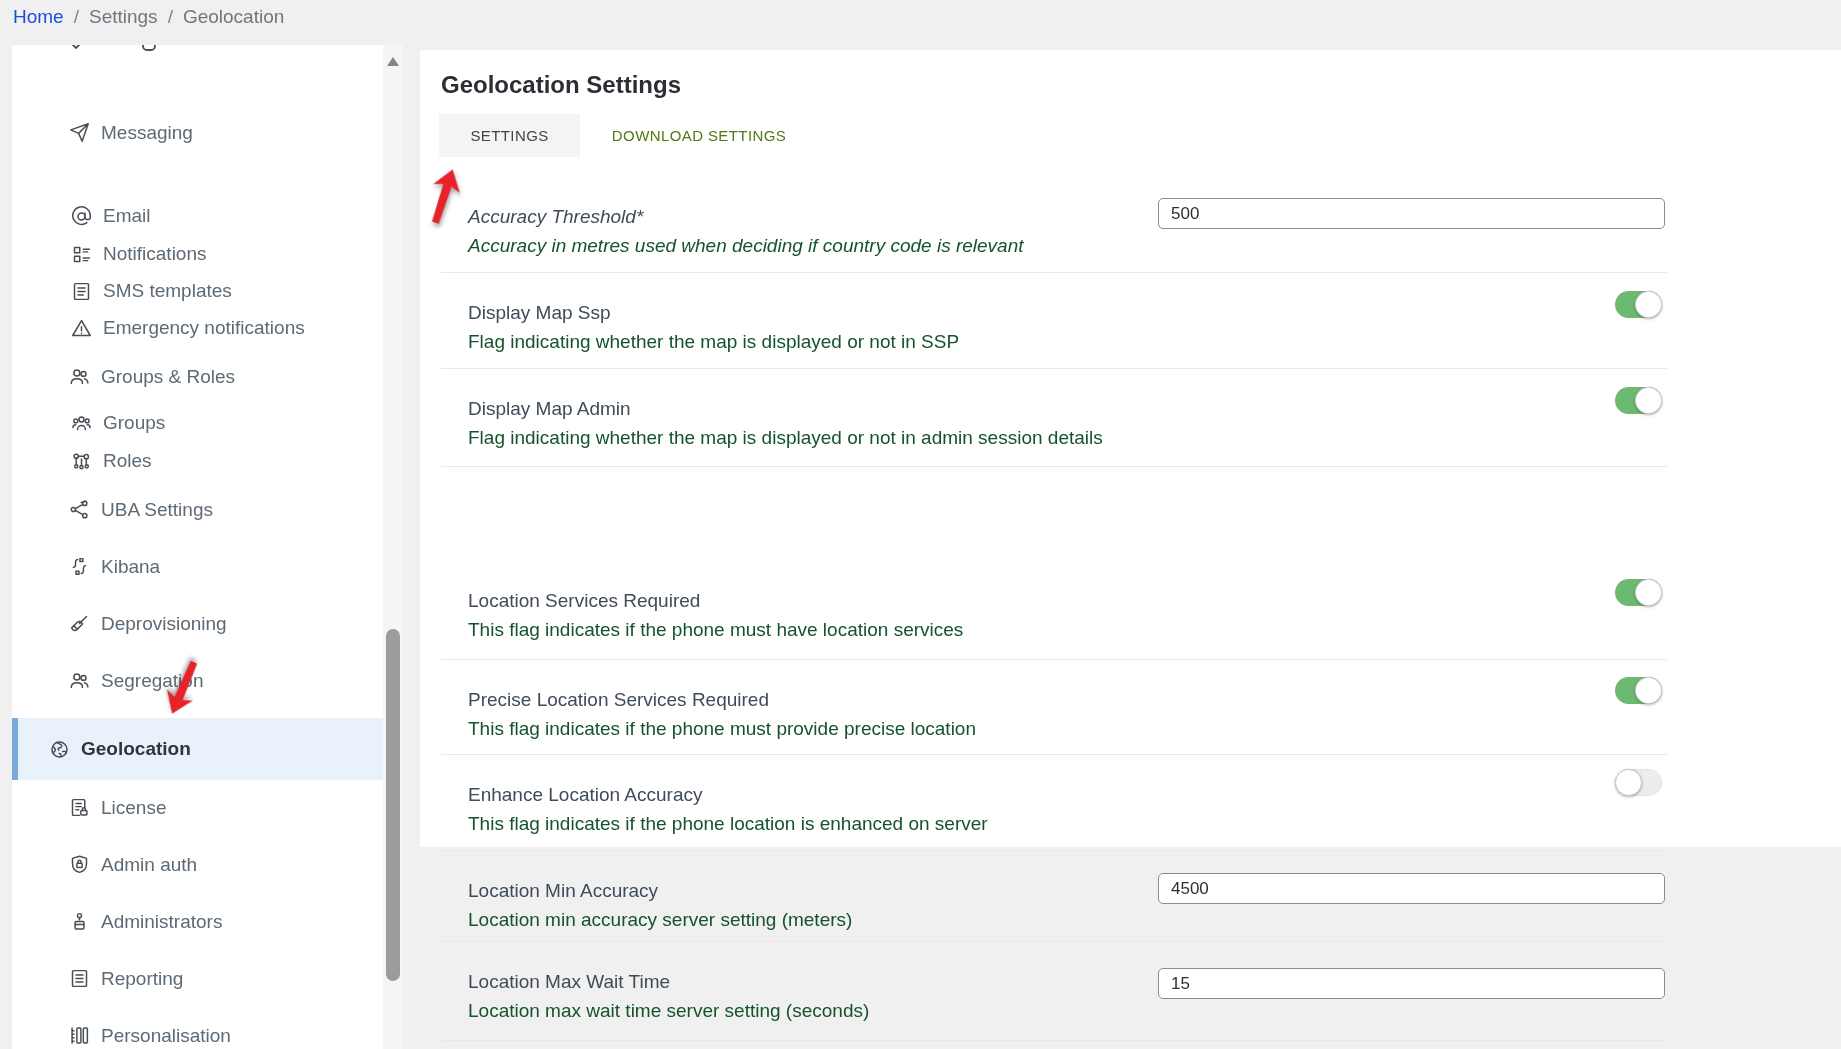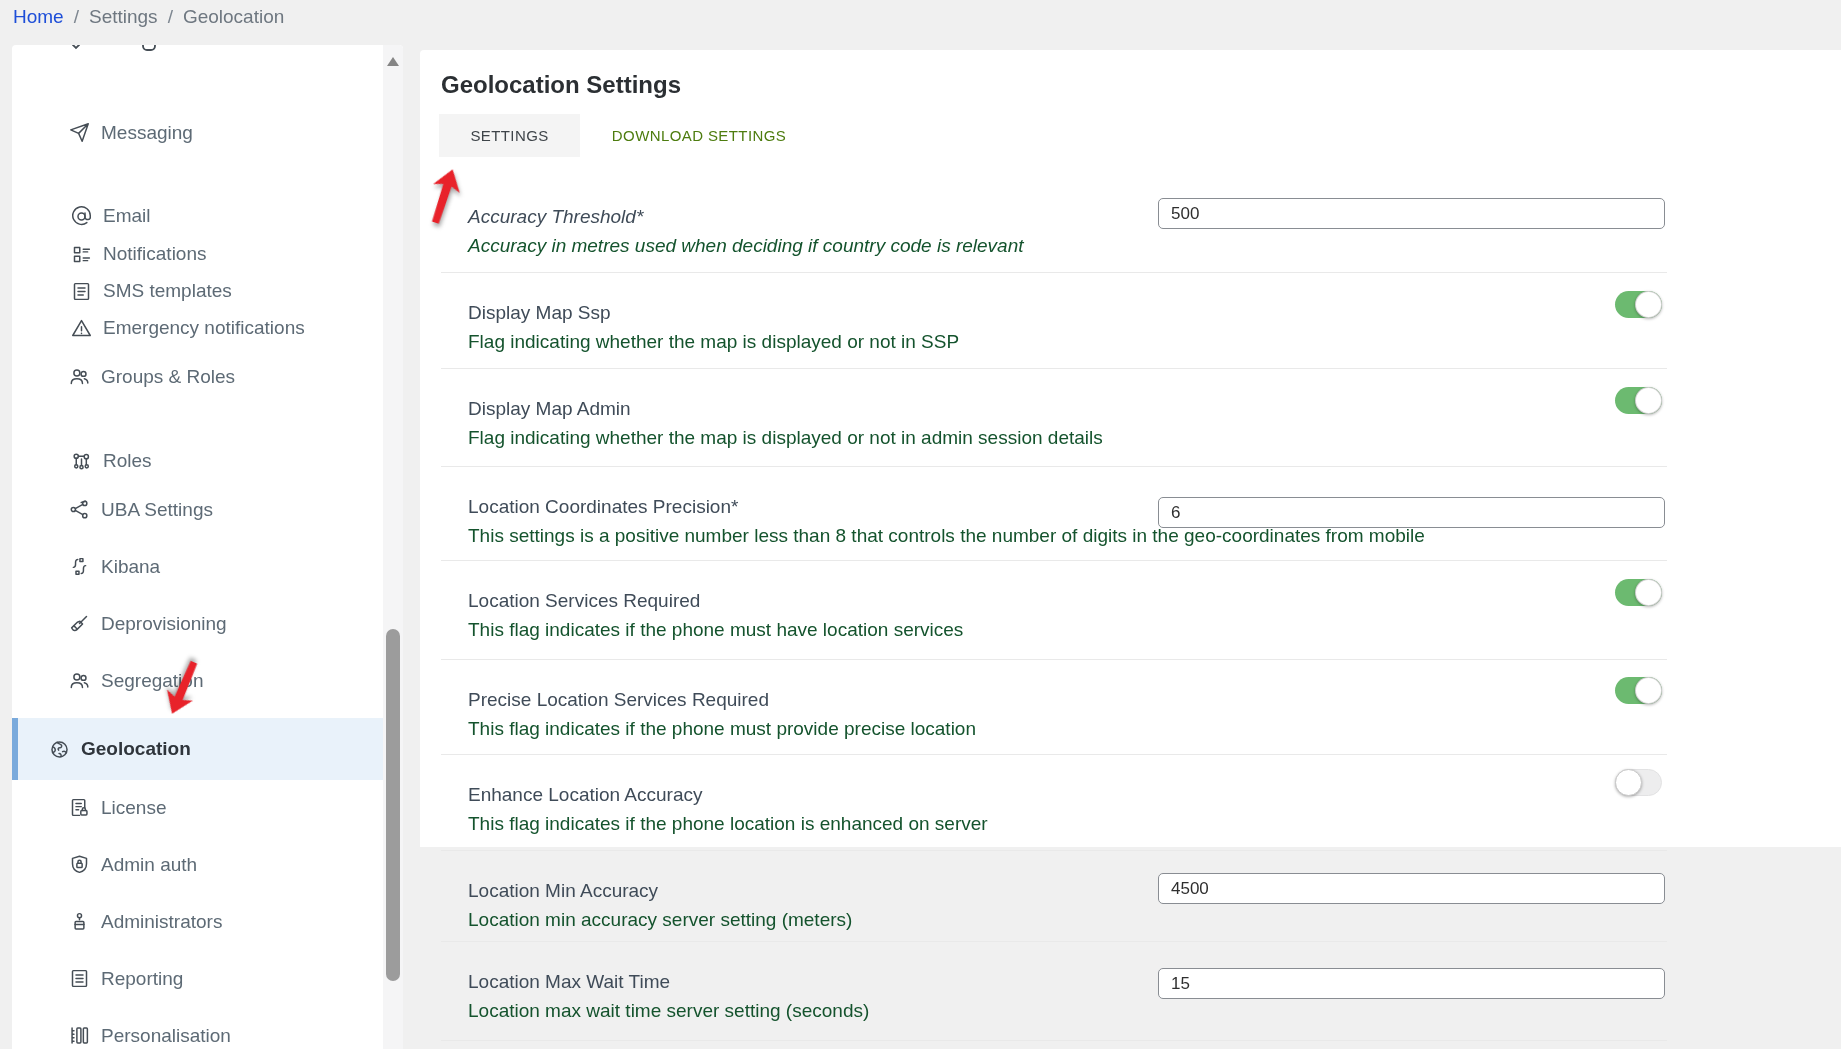--- a/index.html
+++ b/index.html
@@ -149,20 +149,31 @@
       <span class="sb-icon">
           <svg viewBox="0 0 24 24">
             <circle cx="9" cy="8" r="3.4"></circle>
             <path d="M2.6 20c0-3.5 2.9-5.4 6.4-5.4s6.4 1.9 6.4 5.4"></path>
             <circle cx="16.6" cy="9" r="2.8"></circle>
             <path d="M17.5 14.6c2.5.6 4 2.4 4 4.9"></path>
           </svg>
         </span>
       <span>Groups &amp; Roles</span>
     </div>
+    <div class="sb-item lvl2" style="top:359px">
+      <span class="sb-icon">
+          <svg viewBox="0 0 24 24">
+            <circle cx="12" cy="7.5" r="2.8"></circle>
+            <circle cx="5.5" cy="9" r="2.2"></circle>
+            <circle cx="18.5" cy="9" r="2.2"></circle>
+            <path d="M7.5 19c0-2.6 2-4.6 4.5-4.6s4.5 2 4.5 4.6M2.2 16.5c0-1.9 1.4-3.2 3.3-3.2M21.8 16.5c0-1.9-1.4-3.2-3.3-3.2"></path>
+          </svg>
+        </span>
+      <span>Groups</span>
+    </div>
     <div class="sb-item lvl2" style="top:397px">
       <span class="sb-icon">
           <svg viewBox="0 0 24 24">
             <circle cx="6" cy="6" r="2.4"></circle>
             <circle cx="17.5" cy="6.5" r="2.4"></circle>
             <circle cx="6" cy="17.5" r="1.8"></circle>
             <circle cx="12" cy="18.5" r="1.8"></circle>
             <circle cx="18" cy="17.5" r="1.8"></circle>
             <path d="M8.4 6h6.7M6 8.4v7.3M17.5 8.9v6.8M12 9v7.7"></path>
           </svg>
@@ -322,27 +333,20 @@
   <section class="row r3">
     <div class="rtext">
       <div class="rlabel">Display Map Admin</div>
       <div class="rdesc">Flag indicating whether the map is displayed or not in admin session details</div>
     </div>
     <div class="toggle on" style="top:18px">
         <div class="knob"></div>
       </div>
   </section>
 
-  <section class="row r4">
-    <div class="rtext">
-      <div class="rlabel">Location Coordinates Precision*</div>
-      <div class="rdesc">This settings is a positive number less than 8 that controls the number of digits in the geo-coordinates from mobile</div>
-    </div>
-    <input class="txt" style="top: 30px;" value="6">
-  </section>
 
   <section class="row r5">
     <div class="rtext">
       <div class="rlabel">Location Services Required</div>
       <div class="rdesc">This flag indicates if the phone must have location services</div>
     </div>
     <div class="toggle on" style="top:18px">
         <div class="knob"></div>
       </div>
   </section>

